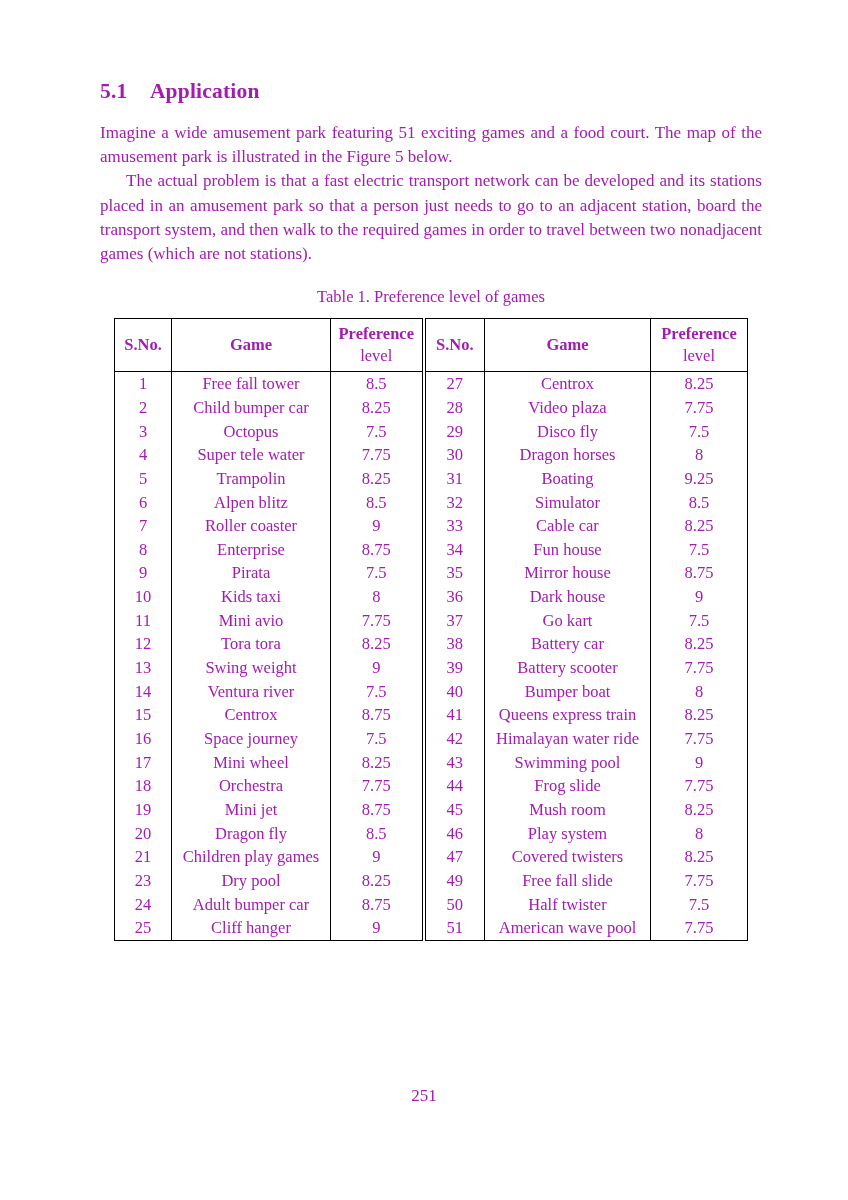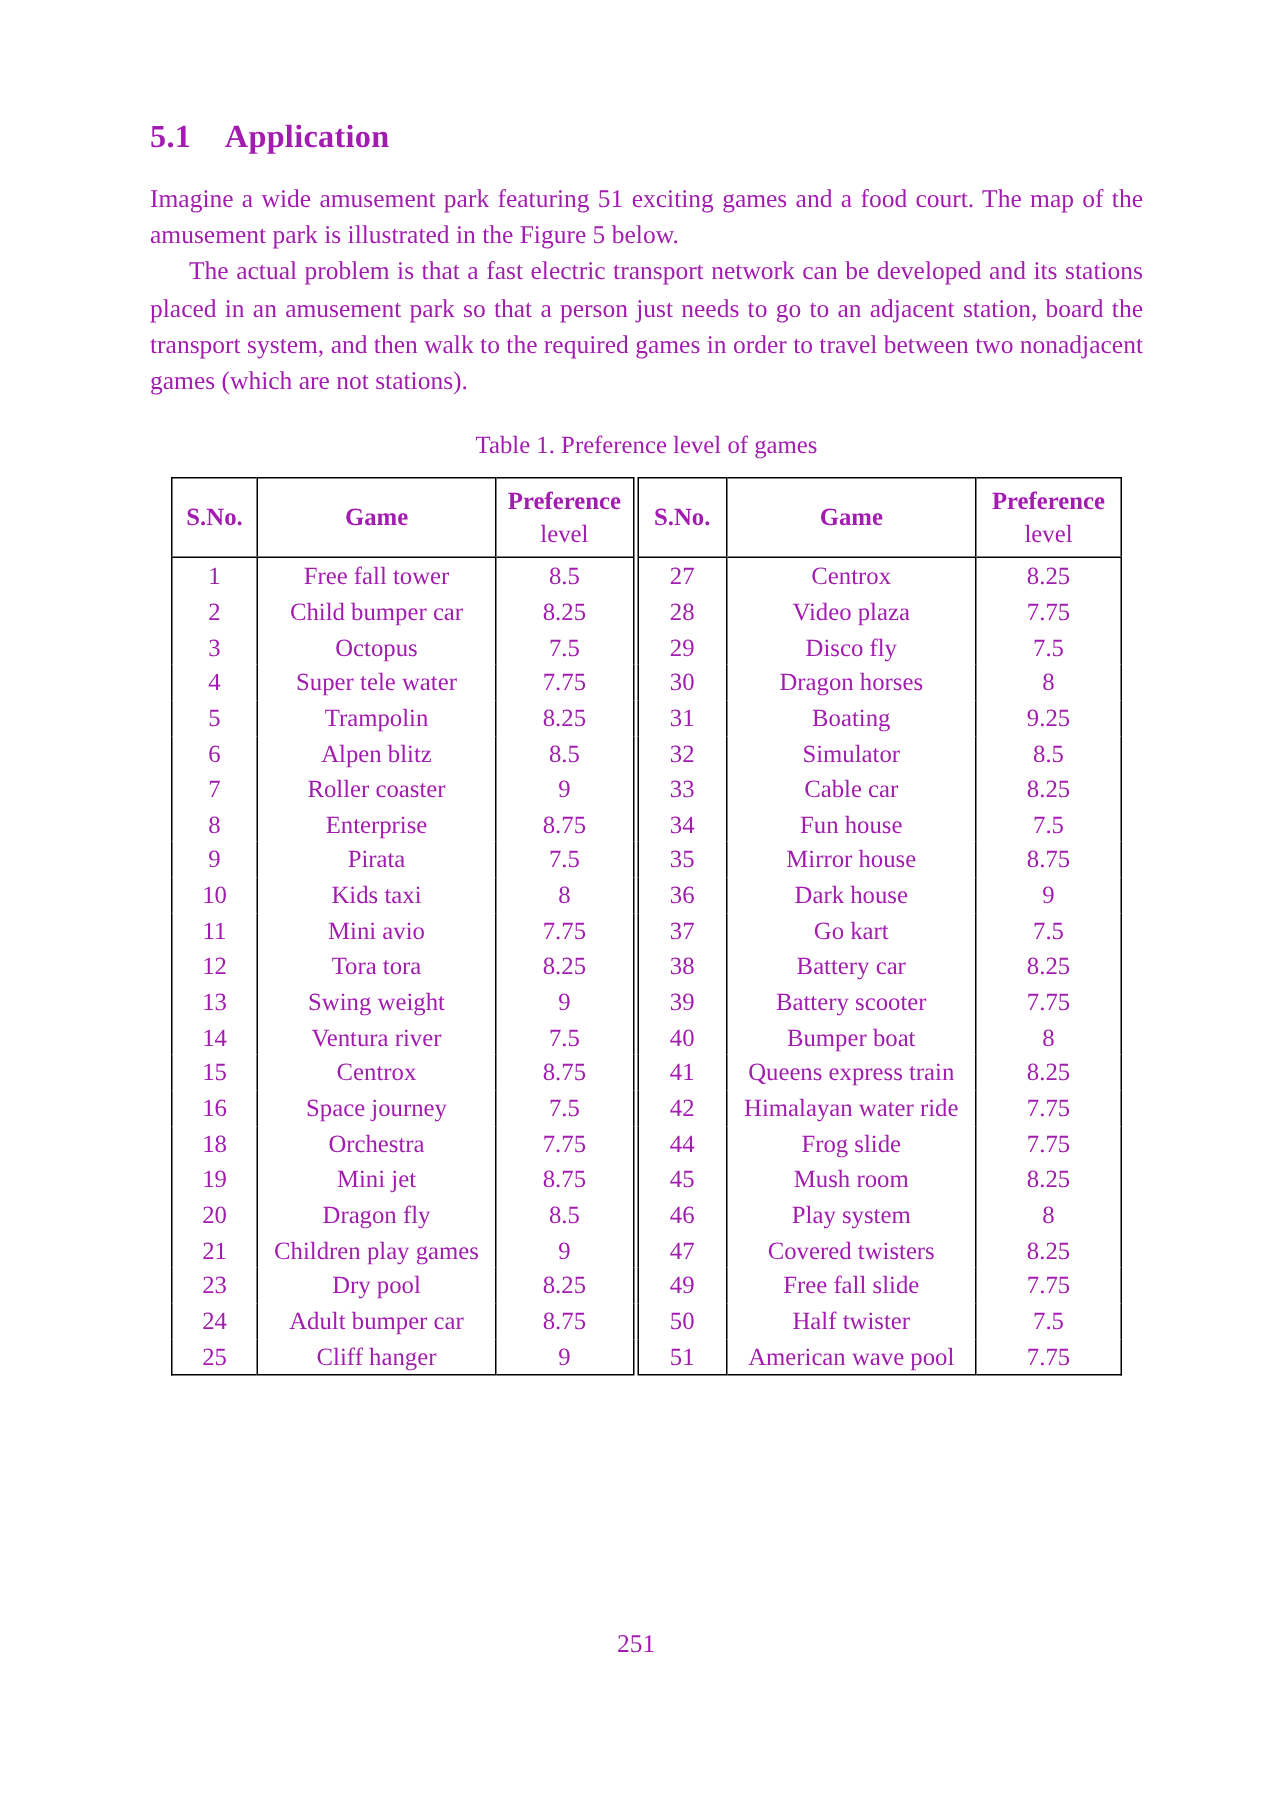--- a/index.html
+++ b/index.html
@@ -237,20 +237,28 @@
           </tr>
           <tr>
             <td>16</td>
             <td>Space journey</td>
             <td>7.5</td>
             <td class="sep">42</td>
             <td>Himalayan water ride</td>
             <td>7.75</td>
           </tr>
           <tr>
+            <td>17</td>
+            <td>Mini wheel</td>
+            <td>8.25</td>
+            <td class="sep">43</td>
+            <td>Swimming pool</td>
+            <td>9</td>
+          </tr>
+          <tr>
             <td>18</td>
             <td>Orchestra</td>
             <td>7.75</td>
             <td class="sep">44</td>
             <td>Frog slide</td>
             <td>7.75</td>
           </tr>
           <tr>
             <td>19</td>
             <td>Mini jet</td>

